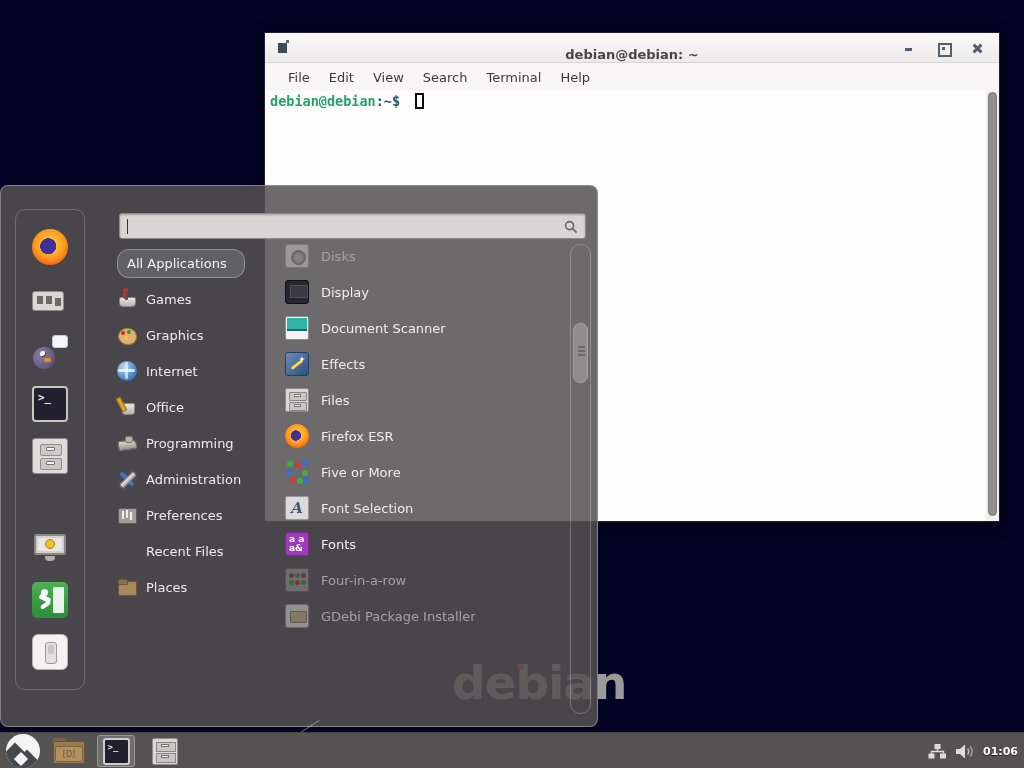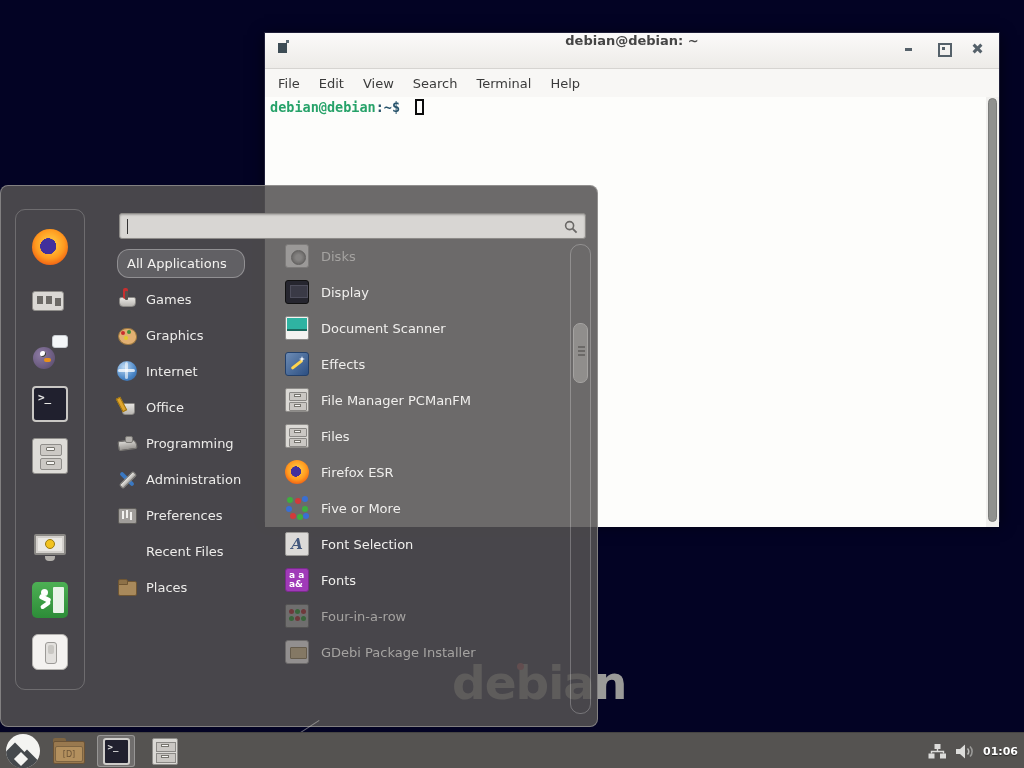--- a/index.html
+++ b/index.html
@@ -9,37 +9,37 @@
 
   
   .watermark { position:absolute; left:452px; top:655px; font-size:47px; font-weight:bold;
                color:#9a9a98; letter-spacing:-1px; }
   .wm-dot { position:absolute; left:517px; top:663px; width:7px; height:7px; border-radius:50%;
             background:#b5343f; }
 
   
   .terminal { position:absolute; left:264px; top:32px; width:736px; height:490px;
               background:#fdfdfb; border:1px solid #20203a; box-shadow:0 3px 14px rgba(0,0,0,.55); }
-  .titlebar { position:relative; height:36px;
+  .titlebar { position:relative; height:30px;
               background:linear-gradient(#fbfaf9,#edebe8); border-bottom:1px solid #d6d4d1;
-              display:flex; align-items:flex-start; }
+              display:flex; align-items:flex-end; }
   .title-icon { position:absolute; left:13px; top:10px; width:9px; height:10px; background:#3d4c55; }
   .title-icon::after { content:""; position:absolute; right:-2px; top:-3px; width:3px; height:3px; background:#5d6c75; }
   .title-text { width:100%; text-align:center; font-size:13px; font-weight:bold; color:#454545; }
   .win-btns { position:absolute; right:16px; top:0; height:30px; display:flex; align-items:center; gap:23px; }
   .wb { position:relative; width:11px; height:11px; }
   .wb-min::after { content:""; position:absolute; left:1px; top:5px; width:7px; height:3px; background:#55616a; }
   .wb-max::after { content:""; position:absolute; left:0; top:0; width:10px; height:10px;
                    border:2px solid #55616a; }
   .wb-max::before { content:""; position:absolute; left:4px; top:4px; width:3px; height:3px; background:#55616a; z-index:1; }
   .wb-close::before, .wb-close::after { content:""; position:absolute; left:0; top:4px; width:11px; height:3px; background:#55616a; }
   .wb-close::before { transform:rotate(45deg); }
   .wb-close::after { transform:rotate(-45deg); }
   .menubar { height:28px; background:#f8f7f5; display:flex; align-items:center; gap:19px;
-             padding-left:13px; font-size:13px; color:#3b3b3b; }
+             padding-left:23px; font-size:13px; color:#3b3b3b; }
   .menubar span { cursor:default; }
   .term-body { position:relative; height:430px; background:#fdfdfb; }
   .prompt { position:absolute; left:5px; top:2px; font-family:"DejaVu Sans Mono","Liberation Mono",monospace;
             font-size:13.5px; font-weight:bold; }
   .p-user { color:#26a269; }
   .p-path { color:#27536b; }
   .cursor { display:inline-block; width:9px; height:16px; border:2px solid #0b0b0b; margin-left:7px;
             vertical-align:-3px; background:transparent; }
   .term-scroll { position:absolute; right:0; top:0; width:13px; height:430px; background:#f1f0ee; }
   .term-thumb { position:absolute; right:2px; top:1px; width:9px; height:424px; background:#90918f;
@@ -386,27 +386,20 @@
         </div>
       <div class="app">
           <span class="aicon ia-fx"></span>
           <span>Effects</span>
         </div>
       <div class="app">
           <span class="aicon ia-cab">
             <span class="d1"></span>
             <span class="d2"></span>
           </span>
-          <span>File Manager PCManFM</span>
-        </div>
-      <div class="app">
-          <span class="aicon ia-cab">
-            <span class="d1"></span>
-            <span class="d2"></span>
-          </span>
           <span>Files</span>
         </div>
       <div class="app">
           <span class="aicon ia-ffx"></span>
           <span>Firefox ESR</span>
         </div>
       <div class="app">
           <span class="aicon ia-five"></span>
           <span>Five or More</span>
         </div>

